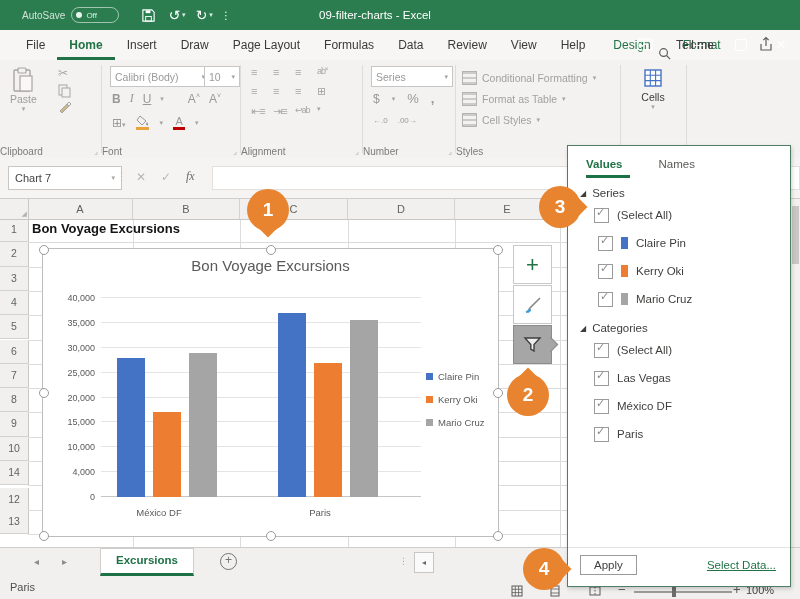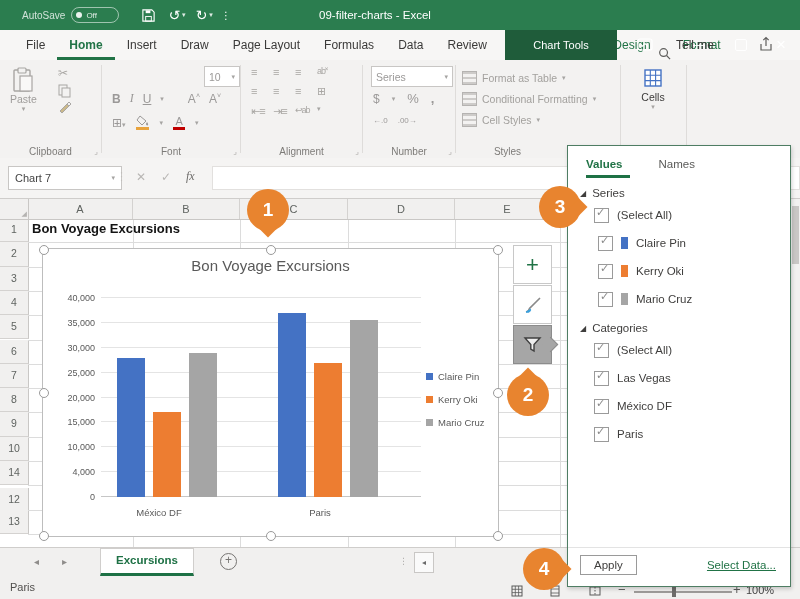--- a/index.html
+++ b/index.html
@@ -27,21 +27,21 @@
   #tabrow{left:0;top:30px;width:800px;height:30px;background:#f7f6f5;z-index:20;}
   #rtabs{display:flex;align-items:stretch;height:30px;padding-left:14px;}
   .tab{padding:0 12px;line-height:30px;font-size:12px;color:#3b3a39;white-space:nowrap;}
   .tab.active{color:#217346;font-weight:bold;box-shadow:inset 0 -3px 0 #217346;}
   .tab.contextual{color:#217346;margin:0 4px;}
   .tellme{display:flex;align-items:flex-end;gap:5px;padding:0 10px;line-height:30px;}
 
   
   #ribbon{left:0;top:60px;width:800px;height:98px;background:#f3f2f1;border-bottom:1px solid #d8d6d4;z-index:10;}
   .gsep{position:absolute;top:5px;bottom:5px;width:1px;background:#dedcda;}
-  .glabel{position:absolute;bottom:1px;left:0;right:0;text-align:center;font-size:10px;color:#7d7b78;}
+  .glabel{position:absolute;bottom:1px;left:0;right:0;font-size:10px;color:#7d7b78;}
   .launcher{position:absolute;bottom:2px;right:3px;font-size:8px;color:#a9a7a4;}
   .dis{color:#9f9d9b;}
   .rsel{background:#fff;border:1px solid #c8c6c4;height:19px;display:flex;align-items:center;
         padding:0 4px;font-size:10.5px;color:#9b9998;justify-content:space-between;}
   .caret{font-size:7px;color:#a6a4a2;}
   .mini{font-size:12px;color:#a8a6a3;line-height:15px;}
   .alico{font-size:11px;color:#a8a6a3;letter-spacing:-1px;}
   .stylerow{display:flex;align-items:center;gap:5px;height:21px;font-size:10.5px;color:#a3a19e;white-space:nowrap;}
   .sticon{width:13px;height:12px;border:1px solid #b5b3b1;background:
           repeating-linear-gradient(to bottom,#cdcbc9 0 2px,transparent 2px 5px);}
@@ -155,21 +155,20 @@
       <span>↺</span>
       <span class="qat-caret">▾</span>
     </span>
     <span class="qat-btn" style="margin-right:8px;">
       <span>↻</span>
       <span class="qat-caret">▾</span>
     </span>
     <span class="qat-btn" style="font-size:10px;">⋮</span>
   </div>
   <div class="abs tb-title" style="left:250px;top:0;width:250px;text-align:center;line-height:30px;">09-filter-charts - Excel</div>
-  <div class="abs ctx-tab" style="left:505px;width:112px;">Chart Tools</div>
   <div class="abs winbtn" style="left:628px;">
     <svg width="16" height="14" viewBox="0 0 16 14">
         <rect x="1" y="1" width="14" height="11" rx="2" fill="none" stroke="#fff" stroke-width="1.2"></rect>
         <path d="M5 8.5 8 5.5 11 8.5" fill="none" stroke="#fff" stroke-width="1.2"></path>
       </svg>
   </div>
   <div class="abs winbtn" style="left:682px;font-size:12px;">—</div>
   <div class="abs winbtn" style="left:724px;">
     <span class="maxbox"></span>
   </div>
@@ -232,20 +231,24 @@
             <path d="M9 3l2-2 2 2-2 2z" fill="#f3f2f1" stroke="#a8a6a3"></path>
           </svg>
         </span>
     </div>
     <div class="glabel">Clipboard</div>
     <span class="launcher">⌟</span>
   </div>
   <div class="gsep" style="left:101px;"></div>
 
   <div class="abs" style="left:102px;top:0;bottom:0;width:138px;">
+    <div class="abs rsel" style="left:8px;top:6px;width:90px;">
+      <span>Calibri (Body)</span>
+      <span class="caret">▾</span>
+    </div>
     <div class="abs rsel" style="left:102px;top:6px;width:26px;">
       <span>10</span>
       <span class="caret">▾</span>
     </div>
     <div class="abs" style="left:10px;top:31px;display:flex;gap:9px;align-items:center;font-size:12px;color:#9b9998;">
       <b>B</b>
       <i style="font-family:'Liberation Serif',serif;">I</i>
       <u>U</u>
       <span class="caret">▾</span>
       <span style="width:6px;"></span>
@@ -310,26 +313,26 @@
     </div>
     <div class="glabel">Number</div>
     <span class="launcher">⌟</span>
   </div>
   <div class="gsep" style="left:455px;"></div>
 
   <div class="abs" style="left:456px;top:0;bottom:0;width:163px;">
     <div class="abs" style="left:6px;top:7px;">
       <div class="stylerow">
         <span class="sticon"></span>
-        <span>Format as Table</span>
+        <span>Conditional Formatting</span>
           <span class="caret">▾</span>
       </div>
       <div class="stylerow">
         <span class="sticon"></span>
-        <span>Conditional Formatting</span>
+        <span>Format as Table</span>
           <span class="caret">▾</span>
       </div>
       <div class="stylerow">
         <span class="sticon"></span>
         <span>Cell Styles</span>
           <span class="caret">▾</span>
       </div>
     </div>
     <div class="glabel" style="right:60px;">Styles</div>
   </div>

